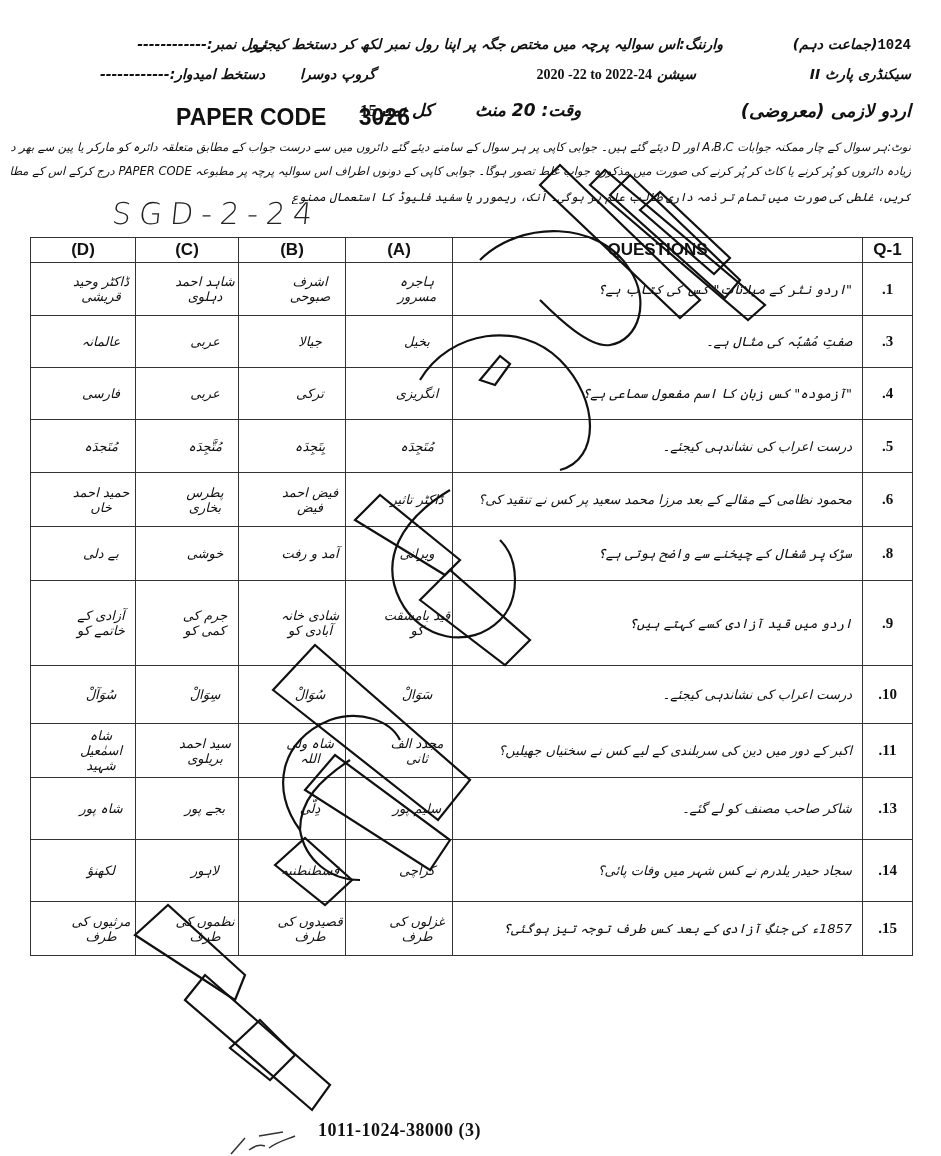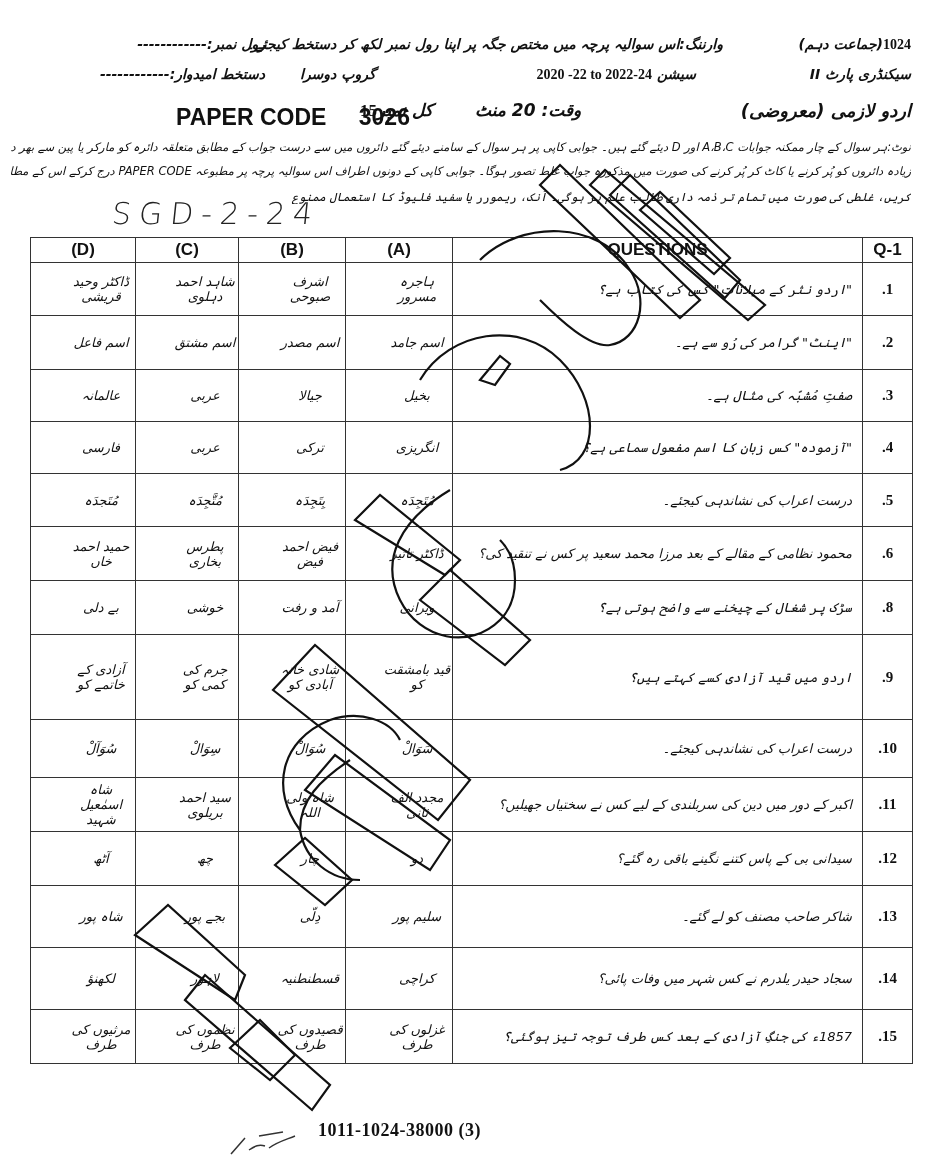--- a/index.html
+++ b/index.html
@@ -26,21 +26,21 @@
   table.q td.opt { font-size: 13px; font-family: "DejaVu Sans", sans-serif; font-style: italic; direction: rtl; padding-left: 36px; }
   table.q td.qtext { font-size: 13px; font-family: "DejaVu Sans", sans-serif; font-style: italic; direction: rtl; text-align: right; padding-right: 10px; }
   table.q td.qnum { font-family: "Liberation Serif", serif; font-weight: bold; font-size: 15px; }
   .footer-code { font-family: "Liberation Serif", serif; font-weight: bold; font-size: 18px; letter-spacing: 0.5px; }
   .watermark { position: absolute; left: 0; top: 0; pointer-events: none; }
 </style>
 </head>
 <body>
 
 <div class="abs hdr-line urdu rtl" style="right:30px; top:36px;">
-  <span style="font-family:Liberation Serif, serif;font-style:normal;">1024</span><span>(جماعت دہم)</span>
+  <span style="font-family:Liberation Mono, monospace;font-style:normal;">1024</span><span>(جماعت دہم)</span>
 </div>
 <div class="abs hdr-line urdu rtl" style="right:218px; top:36px;">وارننگ:اس سوالیہ پرچہ میں مختص جگہ پر اپنا رول نمبر لکھ کر دستخط کیجئے۔</div>
 <div class="abs hdr-line urdu rtl" style="left:35px; top:36px; width:230px; text-align:right;">
   <span>رول نمبر:</span><span class="dash">------------</span>
 </div>
 
 <div class="abs hdr-line urdu rtl" style="right:30px; top:66px;margin-left:30px;">سیکنڈری پارٹ II</div>
 <div class="abs hdr-line rtl" style="right:245px; top:66px;">
   <span class="urdu">سیشن</span>
   <span style="font-family:'Liberation Serif',serif; direction:ltr; unicode-bidi:embed;">2020 -22 to 2022-24</span>
@@ -89,28 +89,20 @@
   </thead>
   <tbody>
     <tr style="height:53px">
       <td class="opt">ڈاکٹر وحید قریشی</td>
       <td class="opt">شاہد احمد دہلوی</td>
       <td class="opt">اشرف صبوحی</td>
       <td class="opt">ہاجرہ مسرور</td>
       <td class="qtext">"اردو نثر کے میلانات" کس کی کتاب ہے؟</td>
       <td class="qnum">.1</td>
     </tr>
-    <tr style="height:54px">
-      <td class="opt">اسم فاعل</td>
-      <td class="opt">اسم مشتق</td>
-      <td class="opt">اسم مصدر</td>
-      <td class="opt">اسم جامد</td>
-      <td class="qtext">"اینٹ" گرامر کی رُو سے ہے۔</td>
-      <td class="qnum">.2</td>
-    </tr>
     <tr style="height:52px">
       <td class="opt">عالمانہ</td>
       <td class="opt">عربی</td>
       <td class="opt">جیالا</td>
       <td class="opt">بخیل</td>
       <td class="qtext">صفتِ مُشبّہ کی مثال ہے۔</td>
       <td class="qnum">.3</td>
     </tr>
     <tr style="height:52px">
       <td class="opt">فارسی</td>
@@ -160,28 +152,20 @@
       <td class="qtext">درست اعراب کی نشاندہی کیجئے۔</td>
       <td class="qnum">.10</td>
     </tr>
     <tr style="height:54px">
       <td class="opt">شاہ اسمٰعیل شہید</td>
       <td class="opt">سید احمد بریلوی</td>
       <td class="opt">شاہ ولی اللہ</td>
       <td class="opt">مجدد الف ثانی</td>
       <td class="qtext">اکبر کے دور میں دین کی سربلندی کے لیے کس نے سختیاں جھیلیں؟</td>
       <td class="qnum">.11</td>
-    </tr>
-    <tr style="height:54px">
-      <td class="opt">آٹھ</td>
-      <td class="opt">چھ</td>
-      <td class="opt">چار</td>
-      <td class="opt">دو</td>
-      <td class="qtext">سیدانی بی کے پاس کتنے نگینے باقی رہ گئے؟</td>
-      <td class="qnum">.12</td>
     </tr>
     <tr style="height:62px">
       <td class="opt">شاہ پور</td>
       <td class="opt">بجے پور</td>
       <td class="opt">دِلّی</td>
       <td class="opt">سلیم پور</td>
       <td class="qtext">شاکر صاحب مصنف کو لے گئے۔</td>
       <td class="qnum">.13</td>
     </tr>
     <tr style="height:62px">

